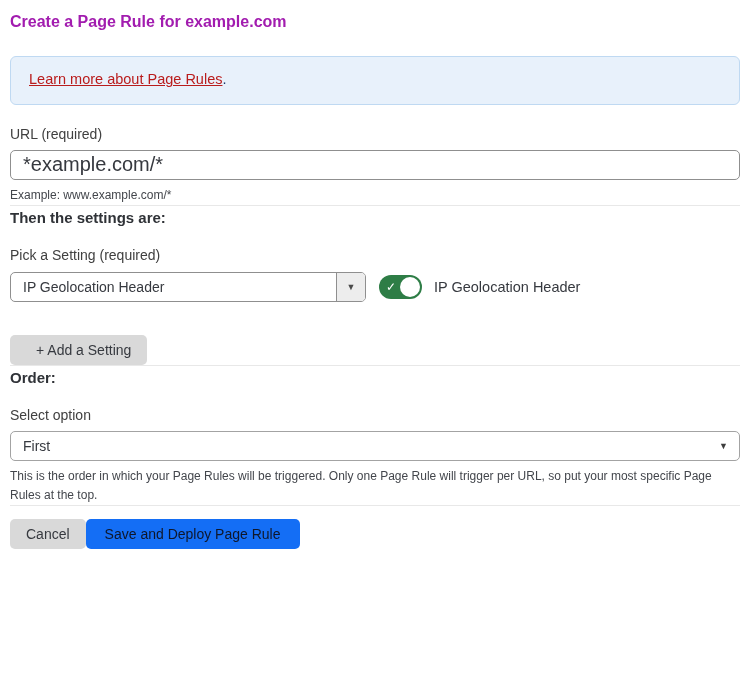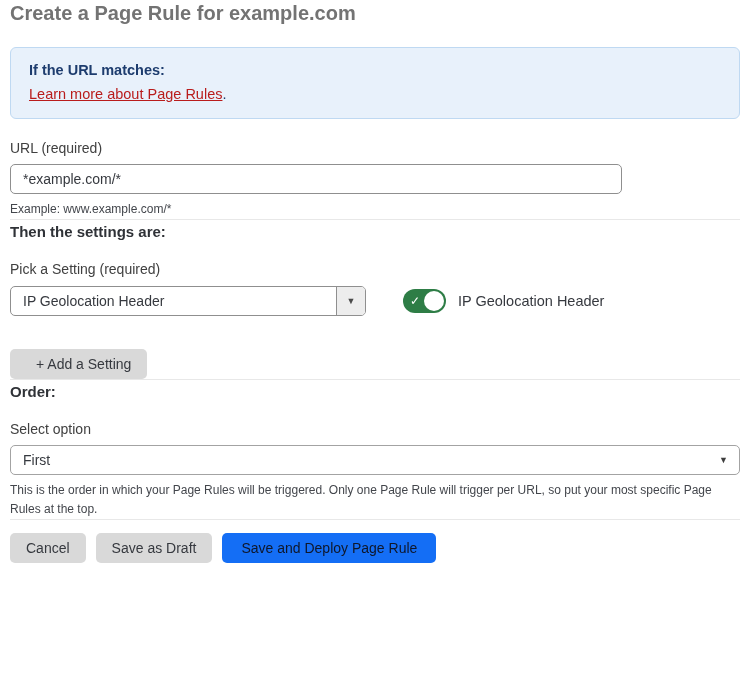--- a/index.html
+++ b/index.html
@@ -3,24 +3,25 @@
 <meta charset="utf-8">
 <style>
   * { box-sizing: border-box; margin: 0; padding: 0; }
   html, body { width: 750px; background: #ffffff; }
   body {
     font-family: "Liberation Sans", sans-serif;
     color: #36393f;
     padding: 0 10px;
   }
   .page-title {
-    font-size: 20px;
+    margin-top: 9px;
+    font-size: 16px;
     line-height: 26px;
     font-weight: bold;
-    color: #737373;
+    color: #a21caf;
   }
   .info-box {
     margin-top: 21px;
     background: #e8f1fb;
     border: 1px solid #bfd9f2;
     border-radius: 6px;
     padding: 11px 18px 12px 18px;
     color: #1d3c6e;
     font-size: 14.5px;
     line-height: 23.5px;
@@ -31,27 +32,27 @@
     text-decoration: underline;
     cursor: pointer;
   }
   .field-label {
     font-size: 14px;
     color: #404040;
     margin-top: 21px;
   }
   .text-input {
     margin-top: 8px;
-    width: 612px;
+    width: 730px;
     height: 30px;
     border: 1px solid #8f8f8f;
     border-radius: 5px;
     padding: 0 12px;
     font-family: "Liberation Sans", sans-serif;
-    font-size: 14px;
+    font-size: 20px;
     color: #36393f;
     background: #fff;
   }
   .helper-text {
     margin-top: 6px;
     font-size: 12px;
     line-height: 19px;
     color: #43464c;
   }
   hr.divider {
@@ -65,21 +66,20 @@
   .section-heading {
     margin-top: 3px;
     font-size: 15px;
     font-weight: bold;
     color: #2f3237;
   }
   .picker-row {
     margin-top: 9px;
     display: flex;
     align-items: center;
-    gap: 24px;
   }
   .setting-dropdown {
     width: 356px;
     height: 30px;
     border: 1px solid #8f8f8f;
     border-radius: 5px;
     display: flex;
     align-items: stretch;
     overflow: hidden;
     background: #fff;
@@ -171,37 +171,35 @@
     top: 50%;
     transform: translateY(-50%);
     font-size: 9px;
     color: #3d3d3d;
   }
   .order-helper { width: 720px; }
   .footer-actions {
     margin-top: 13px;
     display: flex;
     align-items: center;
-    gap: 10px;
   }
   .btn-primary {
     background: #146ef5;
     color: #0f172a;
     padding: 7px 19px;
   }
 </style>
 </head>
 <body>
 
 
 
 <h1 class="page-title">Create a Page Rule for example.com</h1>
 
 <div class="info-box">
-  <div class="info-heading">If the URL matches:</div>
   <div><a class="info-link">Learn more about Page Rules</a><span>.</span></div>
 </div>
 
 <div class="field-label">URL (required)</div>
 <input class="text-input" type="text" value="*example.com/*" style="">
 <div class="helper-text">Example: www.example.com/*</div>
 
 <hr class="divider hr-1">
 
 <div class="section-heading">Then the settings are:</div>
@@ -233,18 +231,17 @@
 <div class="order-select">
   <span>First</span>
   <span class="select-caret">▼</span>
 </div>
 <div class="helper-text order-helper">This is the order in which your Page Rules will be triggered. Only one Page Rule will trigger per URL, so put your most specific Page Rules at the top.</div>
 
 <hr class="divider hr-3">
 
 <div class="footer-actions">
   <button class="btn">Cancel</button>
-  <button class="btn">Save as Draft</button>
   <button class="btn btn-primary">Save and Deploy Page Rule</button>
 </div>
 
 
 
 
 </body></html>

